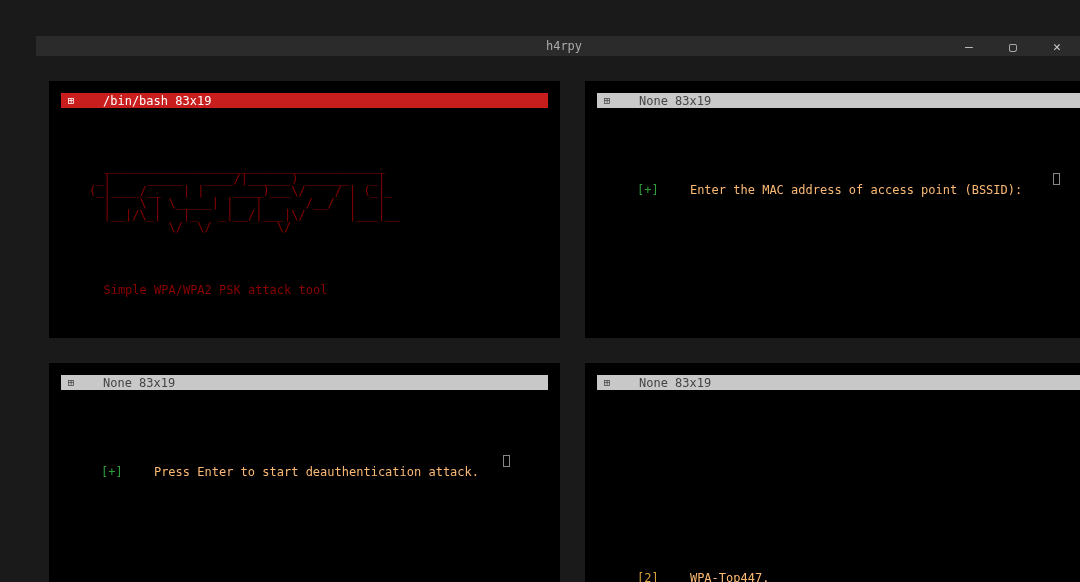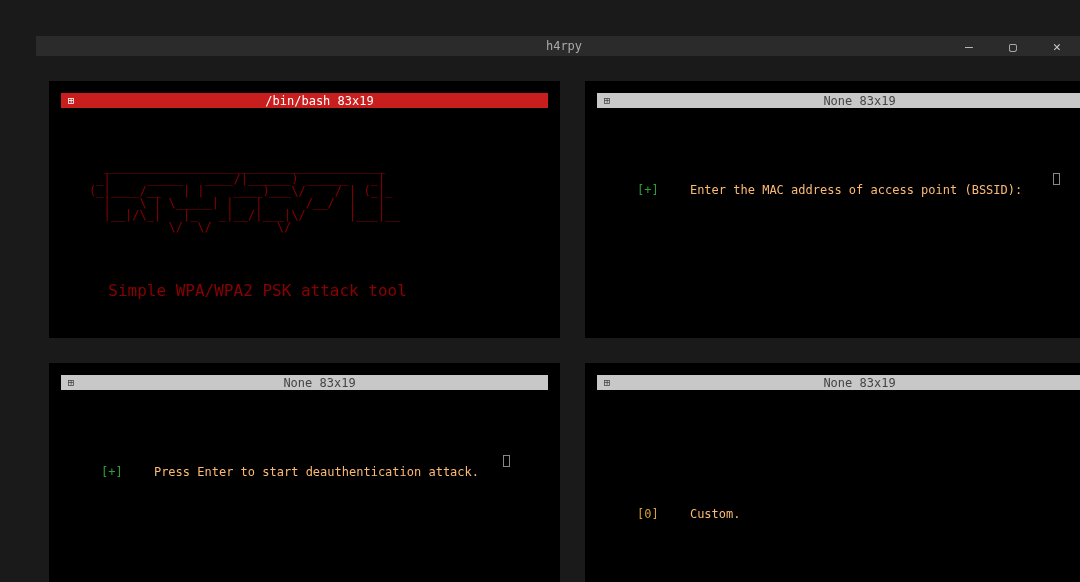--- a/index.html
+++ b/index.html
@@ -72,39 +72,39 @@
     .pane-header-icon {
       width: 16px;
       display: flex;
       align-items: center;
       justify-content: center;
       margin-left: 2px;
       font-size: 11px;
     }
     .pane-header-title {
       flex: 1;
-      text-align: center;
+      text-align: left;
     }
     .pane-body {
       padding: 2px 16px;
       font-size: 12px;
       line-height: 13.5px;
       color: #aaa;
       white-space: pre;
       font-family: 'DejaVu Sans Mono', 'Courier New', monospace;
     }
     .ascii-art {
       color: #8b0000;
       font-size: 12px;
       line-height: 12px;
       white-space: pre;
     }
     .tagline {
       color: #8b0000;
-      font-size: 16px;
+      font-size: 12px;
     }
     .byline {
       color: #aaa;
     }
     .byline-bracket {
       color: #8b0000;
     }
     .bracket-green {
       color: #2e9e3a;
     }
@@ -184,21 +184,20 @@
     </div>
   </div>
 
   <div class="pane">
     <div class="pane-header">
       <span class="pane-header-icon">⊞</span>
       <span class="pane-header-title">None 83x19</span>
     </div>
     <div class="pane-body">
       <span class="line"> </span>
-      <span class="line"><span class="bracket-orange">[0]</span><span class="text-grey"> Custom.</span></span>
       <span class="line"> </span>
       <span class="line"><span class="bracket-orange">[2]</span><span class="text-grey"> WPA-Top447.</span></span>
       
       
       
     </div>
   </div>
 
 </div>
 

